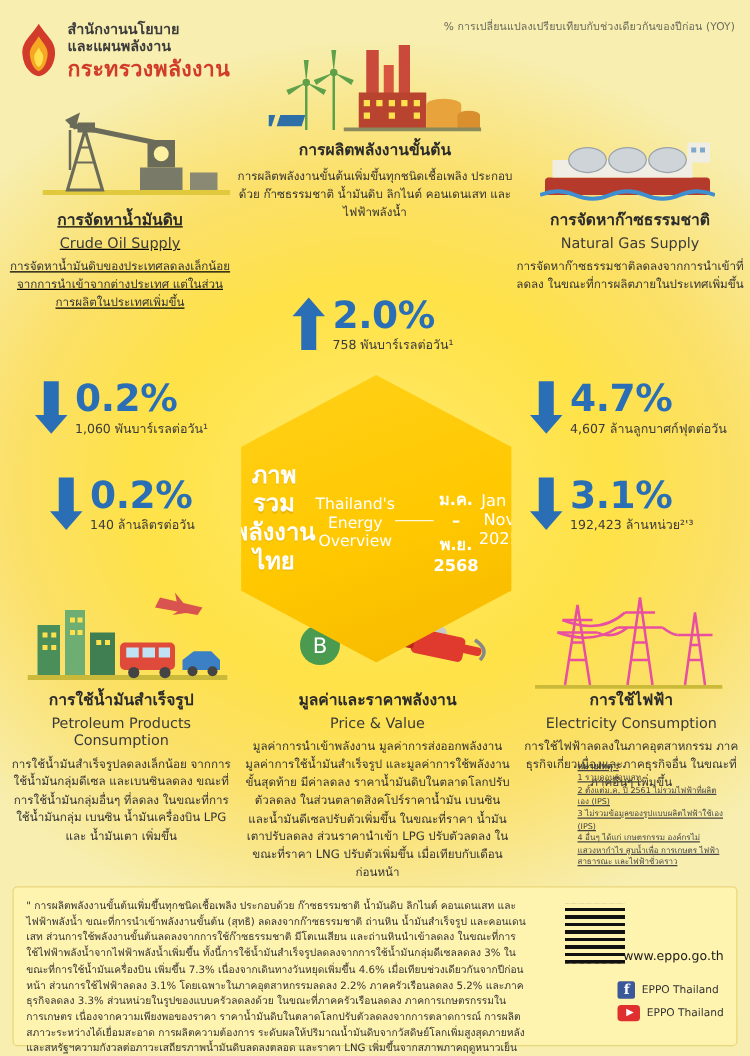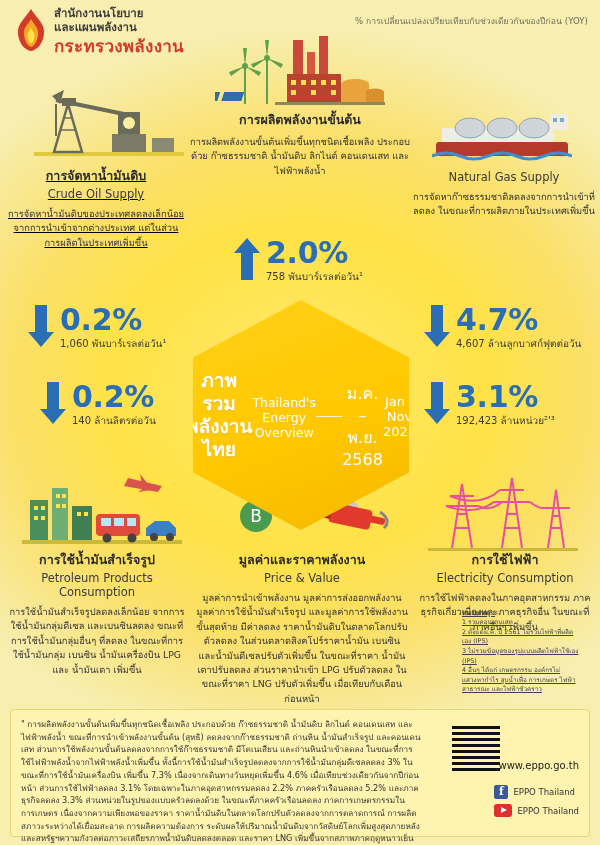--- a/index.html
+++ b/index.html
@@ -12,21 +12,21 @@
   #page {
     position: relative;
     width: 600px; height: 845px;
     background:
       radial-gradient(ellipse 420px 360px at 300px 390px, #ffe96b 0%, #ffe247 45%, #fbe06a 70%, #f7eeb0 100%),
       linear-gradient(135deg, #fdf8cf 0%, #fcf3a8 40%, #fbf0a0 100%);
     overflow: hidden;
   }
   
   .header {
-    position: absolute; left: 14px; top: 4px; width: 300px;
+    position: absolute; left: 14px; top: 14px; width: 300px;
     display: flex; align-items: flex-start; gap: 6px;
   }
   .flame-logo { width: 34px; height: 46px; position: relative; flex: 0 0 auto; margin-top: 3px;}
   .org-text { padding-top: 2px; }
   .org-line1, .org-line2 {
     font-size: 11.5px; color: #3b3b3b; line-height: 1.25; font-weight: bold;
   }
   .org-ministry {
     font-size: 17px; color: #d23b2a; font-weight: bold; line-height: 1.3; letter-spacing: .3px;
   }
@@ -40,21 +40,21 @@
   .hex {
     position: absolute; inset: 0;
     background: linear-gradient(160deg, #ffd11a 0%, #ffc800 55%, #f5b800 100%);
     clip-path: polygon(50% 0%, 97% 25%, 97% 75%, 50% 100%, 3% 75%, 3% 25%);
     display: flex; align-items: center; justify-content: center;
     text-align: center;
   }
   .hex-title-th { font-size: 19px; color: #fff; font-weight: bold; line-height: 1.2; text-shadow: 0 1px 1px rgba(0,0,0,.12); }
   .hex-title-en { font-size: 12.5px; color: #fff; margin-top: 4px; }
   .hex-rule { width: 120px; height: 1px; background: rgba(255,255,255,.85); margin: 10px 0 8px; }
-  .hex-date-th { font-size: 16px; color: #fff; font-weight: normal; margin-top: 20px; }
+  .hex-date-th { font-size: 13px; color: #fff; font-weight: bold; margin-top: 20px; }
   .hex-date-en { font-size: 13px; color: #fff; margin-top: 3px; }
 
   
   .stat { position: absolute; display: flex; align-items: flex-start; gap: 6px; }
   .arrow { width: 26px; height: 42px; position: relative; flex: 0 0 auto; }
   .arrow .shaft { position: absolute; left: 7px; width: 12px; background: #2a6fb5; }
   .arrow .head { position: absolute; left: 0; width: 0; height: 0; border-left: 13px solid transparent; border-right: 13px solid transparent; }
   .arrow.up .shaft { top: 14px; height: 28px; }
   .arrow.up .head { top: 0; border-bottom: 15px solid #2a6fb5; }
   .arrow.down .shaft { top: 0; height: 28px; }
@@ -335,20 +335,21 @@
     <div class="sect-body">การผลิตพลังงานขั้นต้นเพิ่มขึ้นทุกชนิดเชื้อเพลิง ประกอบด้วย ก๊าซธรรมชาติ น้ำมันดิบ ลิกไนต์ คอนเดนเสท และไฟฟ้าพลังน้ำ</div>
   </div>
 
   <div class="sect" style="left:6px; top:168px; width:180px;text-decoration:underline;">
     <div class="sect-th">การจัดหาน้ำมันดิบ</div>
     <div class="sect-en">Crude Oil Supply</div>
     <div class="sect-body">การจัดหาน้ำมันดิบของประเทศลดลงเล็กน้อย จากการนำเข้าจากต่างประเทศ แต่ในส่วนการผลิตในประเทศเพิ่มขึ้น</div>
   </div>
 
   <div class="sect" style="left:412px; top:168px; width:184px;">
+    <div class="sect-th">การจัดหาก๊าซธรรมชาติ</div>
     <div class="sect-en">Natural Gas Supply</div>
     <div class="sect-body">การจัดหาก๊าซธรรมชาติลดลงจากการนำเข้าที่ลดลง ในขณะที่การผลิตภายในประเทศเพิ่มขึ้น</div>
   </div>
 
   <div class="sect" style="left:6px; top:552px; width:182px;">
     <div class="sect-th">การใช้น้ำมันสำเร็จรูป</div>
     <div class="sect-en">Petroleum Products Consumption</div>
     <div class="sect-body">การใช้น้ำมันสำเร็จรูปลดลงเล็กน้อย จากการใช้น้ำมันกลุ่มดีเซล และเบนซินลดลง ขณะที่การใช้น้ำมันกลุ่มอื่นๆ ที่ลดลง ในขณะที่การใช้น้ำมันกลุ่ม เบนซิน น้ำมันเครื่องบิน LPG และ น้ำมันเตา เพิ่มขึ้น</div>
   </div>
 

